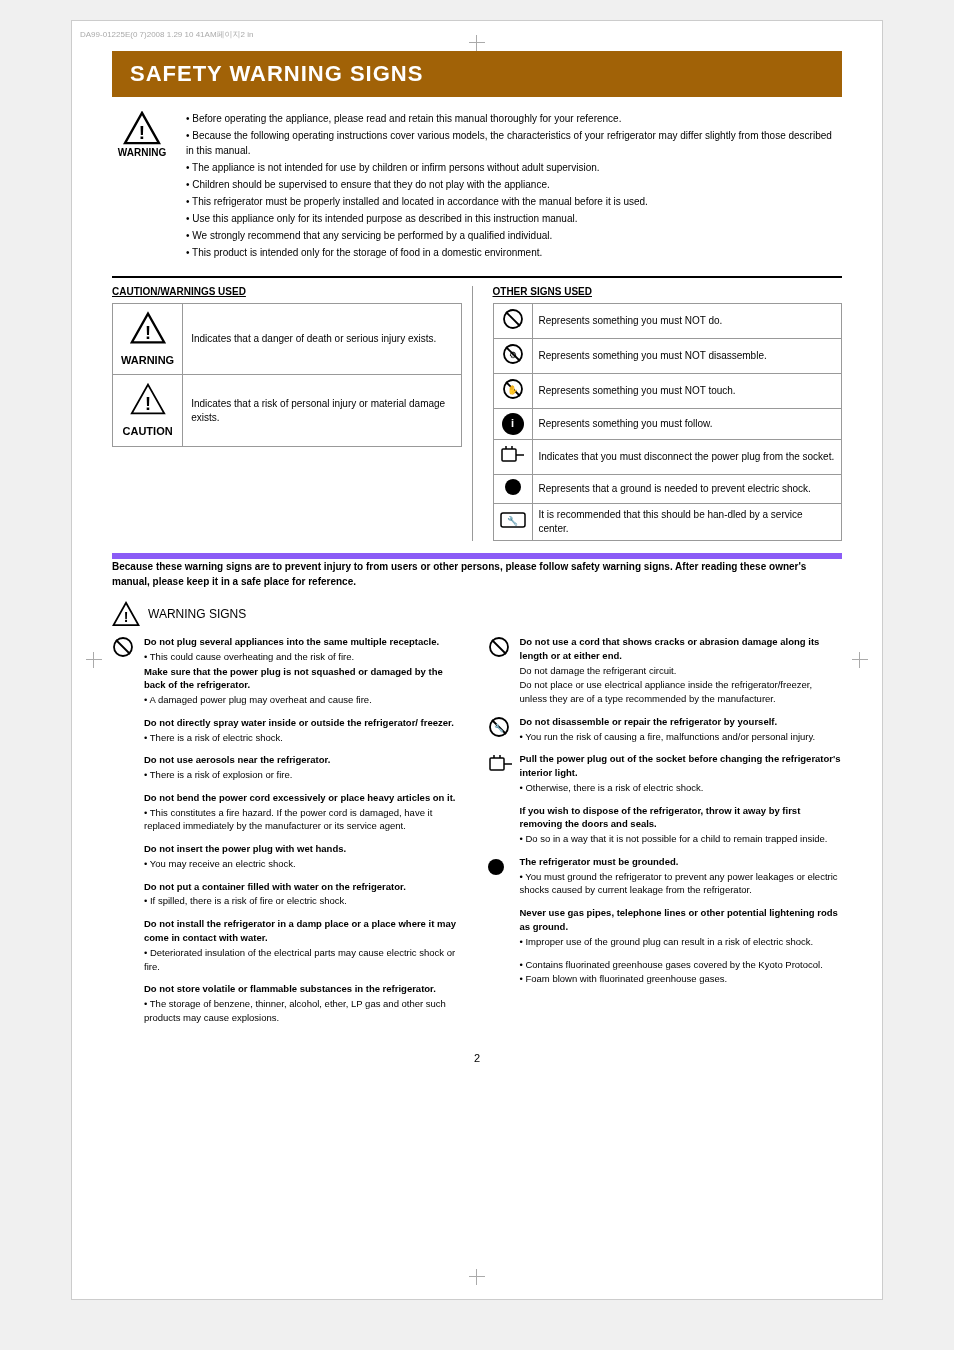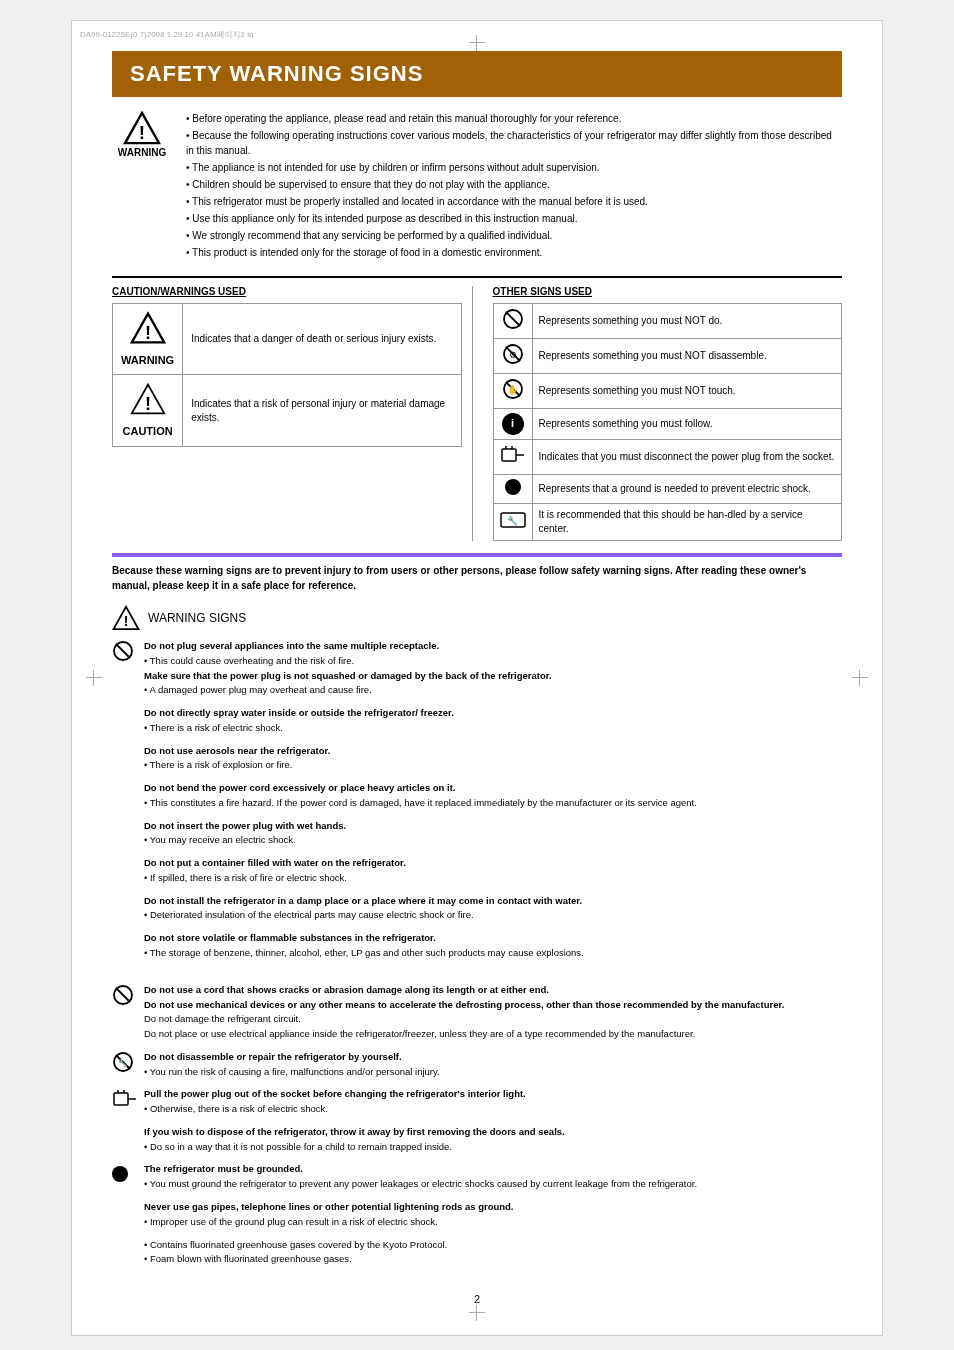--- a/index.html
+++ b/index.html
@@ -131,41 +131,39 @@
       width: 36px;
       text-align: center;
     }
 
     
     .warning-notice {
       font-size: 10px;
       font-weight: bold;
       line-height: 1.5;
       margin-bottom: 12px;
-      border-top: 4px solid #8b5cf6;
-      padding-top: 6px;
+      border-top: 6px solid #8b5cf6;
     }
 
     
     .ws-header {
       display: flex;
       align-items: center;
       gap: 8px;
       margin-bottom: 8px;
     }
     .ws-title {
       font-size: 12px;
       font-weight: normal;
     }
 
     
     .two-col {
       display: flex;
-      gap: 14px;
-      flex-direction: column;
+      gap: 21px;
     }
     .col-left {
       flex: 1;
     }
     .col-right {
       flex: 1;
     }
 
     
     .safety-item {
@@ -481,21 +479,20 @@
 
       <div class="safety-item">
         <div class="safety-icon">
           <svg width="22" height="22" viewBox="0 0 22 22" xmlns="http://www.w3.org/2000/svg">
             <circle cx="11" cy="11" r="9" fill="none" stroke="#000" stroke-width="1.8"></circle>
             <line x1="4" y1="4" x2="18" y2="18" stroke="#000" stroke-width="1.8"></line>
           </svg>
         </div>
         <div class="safety-text">
           <p class="bold-line">Do not use a cord that shows cracks or abrasion damage along its length or at either end.</p>
-          <p class="bold-line">Do not use mechanical devices or any other means to accelerate the defrosting process, other than those recommended by the manufacturer.</p>
           <p>Do not damage the refrigerant circuit.</p>
           <p>Do not place or use electrical appliance inside the refrigerator/freezer, unless they are of a type recommended by the manufacturer.</p>
         </div>
       </div>
 
       <div class="safety-item">
         <div class="safety-icon">
           <svg width="22" height="22" viewBox="0 0 22 22" xmlns="http://www.w3.org/2000/svg">
             <circle cx="11" cy="11" r="9" fill="none" stroke="#000" stroke-width="1.8"></circle>
             <line x1="4" y1="4" x2="18" y2="18" stroke="#000" stroke-width="1.8"></line>

